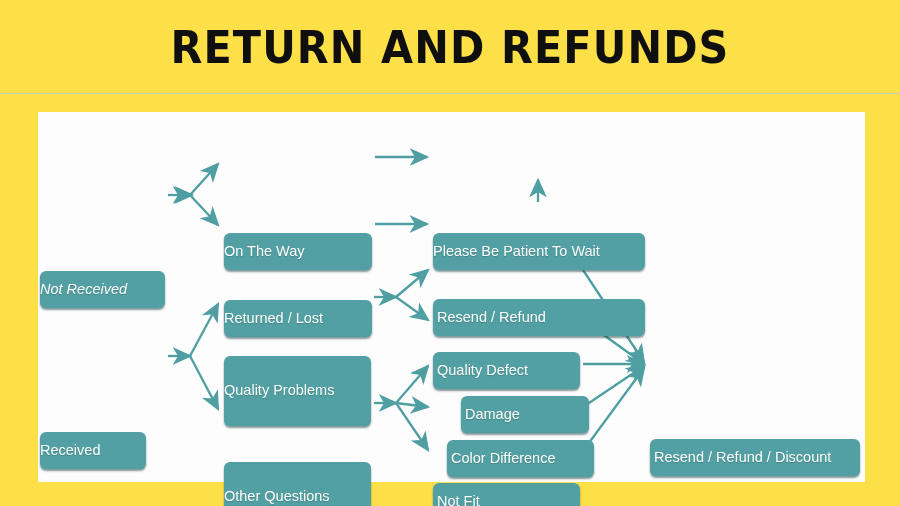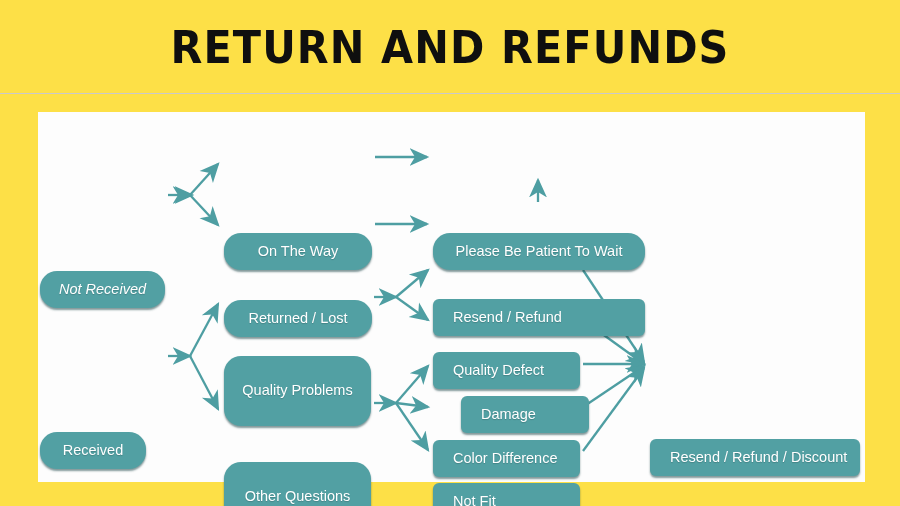--- a/index.html
+++ b/index.html
@@ -87,22 +87,22 @@
     border-radius: 6px;
     color: #ffffff;
     font-size: 14.5px;
     line-height: 1.1;
     display: flex;
     align-items: center;
     box-shadow: 0 2px 2px rgba(30,70,72,0.55);
     text-shadow: 0 1px 1px rgba(0,0,0,0.18);
     white-space: nowrap;
   }
-  .node.center { justify-content: center; border-radius: 17px; }
-  .node.left   { justify-content: flex-start; padding-left: 20px; }
+  .node.center { justify-content: flex-start; }
+  .node.left   { justify-content: flex-start; padding-left: 4px; }
   .node .label { display: block; }
 </style>
 </head>
 <body>
 
 <div id="slide">
 
   <div id="title-bar">
     <div id="page-title">RETURN AND REFUNDS</div>
     <div id="title-divider"></div>
@@ -187,21 +187,21 @@
     </div>
 
     <div class="node left" style="left:433px; top:258px; width:147px; height:37px;">
       <span class="label">Quality Defect</span>
     </div>
 
     <div class="node left" style="left:433px; top:302px; width:128px; height:37px;margin-left:28px;">
       <span class="label">Damage</span>
     </div>
 
-    <div class="node left" style="left:433px; top:346px; width:147px; height:37px;text-align:center;">
+    <div class="node left" style="left:447px; top:346px; width:147px; height:37px;text-align:center;">
       <span class="label">Color Difference</span>
     </div>
 
     <div class="node left" style="left:433px; top:389px; width:147px; height:37px;">
       <span class="label">Not Fit</span>
     </div>
 
     <div class="node left" style="left:650px; top:345px; width:210px; height:37px;">
       <span class="label">Resend / Refund / Discount</span>
     </div>

